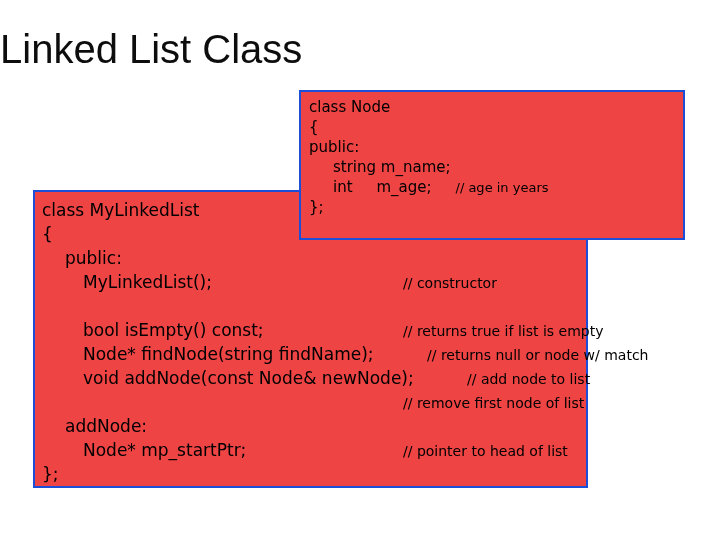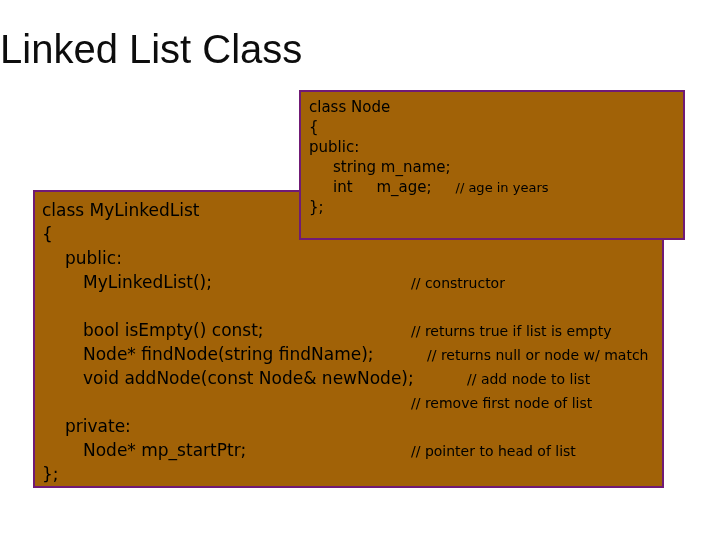--- a/index.html
+++ b/index.html
@@ -7,60 +7,60 @@
   body { background:#ffffff; font-family:"DejaVu Sans", sans-serif; overflow:hidden; }
   .slide { position:absolute; left:0; top:0; width:720px; height:540px; background:#ffffff; }
 
   .title {
     position:absolute; top:27px; left:0; width:720px;
     text-align:left;
     font-family:"Liberation Sans", sans-serif;
     font-size:40px; font-weight:400; color:#0d0d0d;
   }
 
-  .box { position:absolute; background:#a16207; border:2px solid #701a75; }
-  .main-box { left:33px; top:190px; width:631px; height:298px; padding-top:6px; z-index:1; }
+  .box { position:absolute; background:#ef4444; border:2px solid #1d4ed8; }
+  .main-box { left:33px; top:190px; width:555px; height:298px; padding-top:6px; z-index:1; }
   .node-box { left:299px; top:90px; width:386px; height:150px; padding-top:5px; z-index:2; }
 
   
   .nline { height:20px; line-height:20px; font-size:15px; color:#000; white-space:pre; }
   .nline.ind0 { padding-left:8px; }
   .nline.ind1 { padding-left:32px; }
   .nline.bold { font-weight:bold; }
   .ncmt { font-size:13px; margin-left:24px; }
   .nline.bold .ncmt { font-size:14px; }
 
   
   .mline { position:relative; height:24px; line-height:24px; font-size:17px; color:#000; white-space:pre; }
   .mline.ind0 { padding-left:7px; }
   .mline.ind1 { padding-left:30px; }
   .mline.ind2 { padding-left:48px; }
   .mcmt { position:absolute; top:1px; font-size:14px; line-height:24px; color:#000; }
-  .col-a { left:376px;text-align:center; }
+  .col-a { left:368px;text-align:center; }
   .col-b { left:392px; }
   .col-c { left:432px; }
 </style>
 </head>
 <body>
 
 <div class="slide">
 
   <div class="title">Linked List Class</div>
 
   <div class="box main-box">
     <div class="mline ind0"><span>class MyLinkedList</span></div>
     <div class="mline ind0"><span>{</span></div>
     <div class="mline ind1"><span>public:</span></div>
     <div class="mline ind2"><span>MyLinkedList();</span><span class="mcmt col-a">// constructor</span></div>
     <div class="mline ind2"></div>
     <div class="mline ind2"><span>bool isEmpty() const;</span><span class="mcmt col-a">// returns true if list is empty</span></div>
     <div class="mline ind2"><span>Node* findNode(string findName);</span><span class="mcmt col-b">// returns null or node w/ match</span></div>
     <div class="mline ind2"><span>void addNode(const Node&amp; newNode);</span><span class="mcmt col-c">// add node to list</span></div>
     <div class="mline ind2"><span class="mcmt col-a">// remove first node of list</span></div>
-    <div class="mline ind1"><span>private:</span></div>
+    <div class="mline ind1"><span>addNode:</span></div>
     <div class="mline ind2"><span>Node* mp_startPtr;</span><span class="mcmt col-a">// pointer to head of list</span></div>
     <div class="mline ind0"><span>};</span></div>
   </div>
 
   <div class="box node-box">
     <div class="nline ind0"><span>class Node</span></div>
     <div class="nline ind0"><span>{</span></div>
     <div class="nline ind0"><span>public:</span></div>
     <div class="nline ind1"><span>string m_name;</span></div>
     <div class="nline ind1"><span>int     m_age;</span><span class="ncmt">// age in years</span></div>

